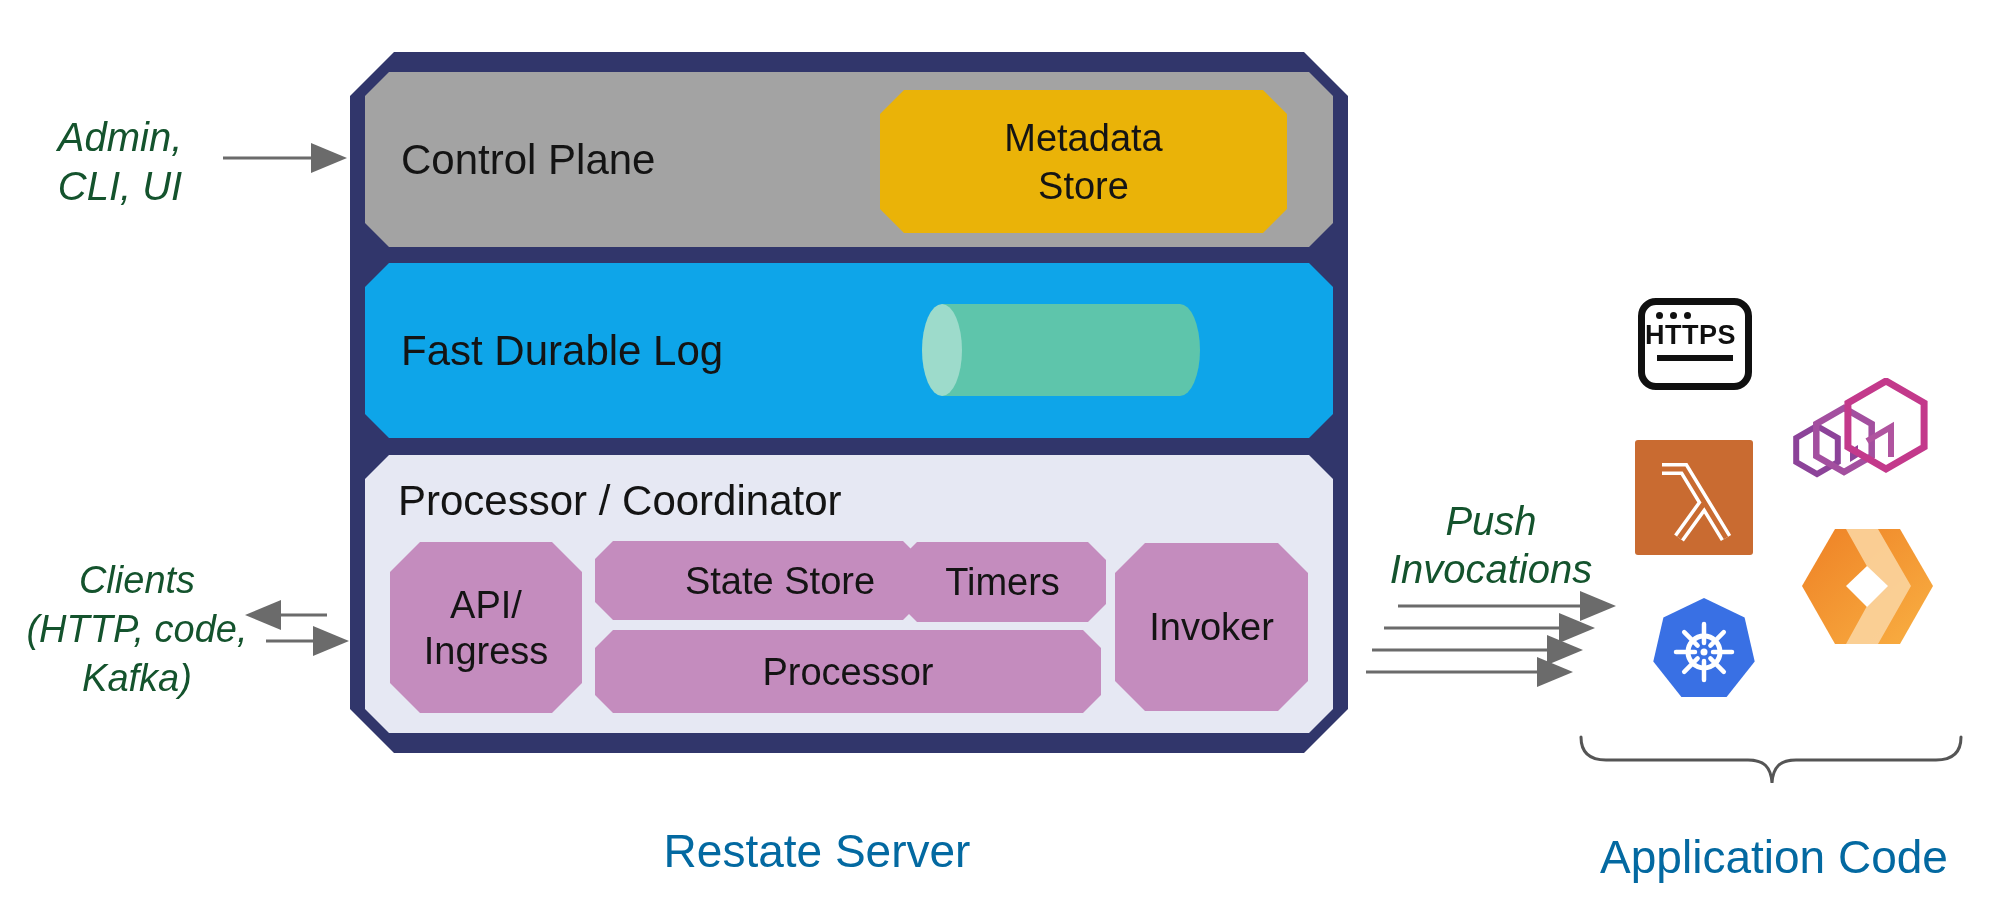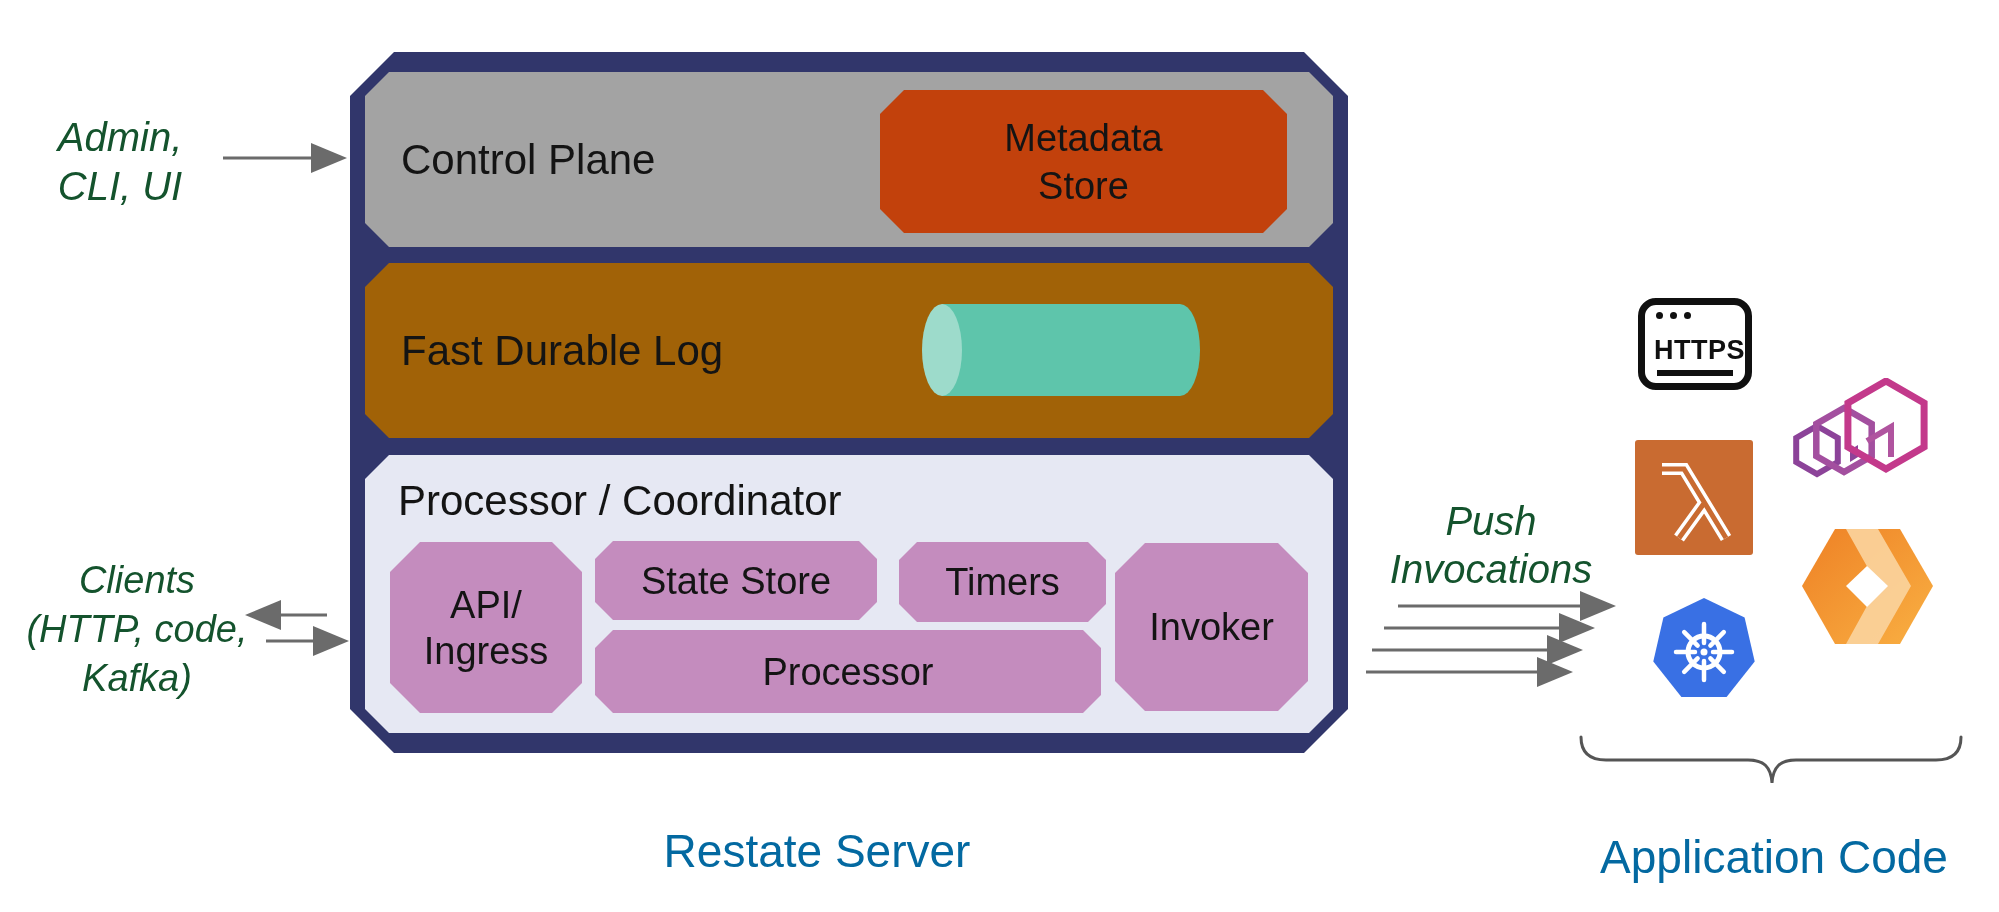--- a/index.html
+++ b/index.html
@@ -7,34 +7,34 @@
           font-family:"Liberation Sans",sans-serif;overflow:hidden;}
   .abs{position:absolute;}
   
   .oct18{clip-path:polygon(18px 0,calc(100% - 18px) 0,100% 18px,100% calc(100% - 18px),calc(100% - 18px) 100%,18px 100%,0 calc(100% - 18px),0 18px);}
   .oct24{clip-path:polygon(24px 0,calc(100% - 24px) 0,100% 24px,100% calc(100% - 24px),calc(100% - 24px) 100%,24px 100%,0 calc(100% - 24px),0 24px);}
   .oct30{clip-path:polygon(30px 0,calc(100% - 30px) 0,100% 30px,100% calc(100% - 30px),calc(100% - 30px) 100%,30px 100%,0 calc(100% - 30px),0 30px);}
   .oct44{clip-path:polygon(44px 0,calc(100% - 44px) 0,100% 44px,100% calc(100% - 44px),calc(100% - 44px) 100%,44px 100%,0 calc(100% - 44px),0 44px);}
 
   .frame{background:#31366b;}
   .row-blue{background:#a3a3a3;}
-  .row-khaki{background:#a16207;}
+  .row-khaki{background:#0ea5e9;}
   .row-lav{background:#e6e8f3;}
-  .meta{background:#c2410c;}
+  .meta{background:#eab308;}
   .comp{background:#c48cbe;display:flex;align-items:center;justify-content:center;
         text-align:center;color:#141414;font-size:38px;line-height:46px;}
   .row-label{color:#141414;font-size:42px;display:flex;align-items:center;}
   .ann{color:#14532d;text-align:center;font-style:italic;}
   .caption{color:#0369a1;font-size:46px;font-weight:500;text-align:center;}
 
   .https{box-sizing:border-box;border:7px solid #101010;border-radius:18px;background:#fff;}
   .https .dots{display:flex;gap:7px;margin:7px 0 0 11px;}
   .https .dot{width:7px;height:7px;border-radius:50%;background:#101010;}
   .https .txt{font-weight:700;font-size:27px;letter-spacing:0.5px;color:#101010;
-              text-align:right;margin-top:16px;}
+              text-align:left;margin-top:1px;}
   .https .bar{height:6px;background:#101010;margin:4px 12px 0 12px;}
 
   .cyl-body{position:absolute;left:20px;top:0;right:0;bottom:0;background:#5ec5ab;
             border-radius:0 20px 20px 0 / 0 50% 50% 0;}
   .cyl-cap{position:absolute;left:0;top:0;width:40px;height:100%;border-radius:50%;background:#9ddbcb;}
 </style>
 </head>
 <body>
 
 <div id="canvas">
@@ -66,21 +66,21 @@
   <div class="abs row-lav oct24" style="left:365px;top:455px;width:968px;height:278px;">
     <div class="abs" style="left:33px;top:22px;color:#141414;font-size:42px;">
       <span>Processor / Coordinator</span>
     </div>
   </div>
 
   <div class="abs comp oct30" style="left:390px;top:542px;width:192px;height:171px;flex-direction:column;">
     <span>API/</span>
     <span>Ingress</span>
   </div>
-  <div class="abs comp oct18" style="left:595px;top:541px;width:282px;height:79px;">
+  <div class="abs comp oct18" style="left:595px;top:541px;width:282px;height:79px;padding-left:44px;">
     <span>State Store</span>
   </div>
   <div class="abs comp oct18" style="left:899px;top:542px;width:207px;height:80px;">
     <span>Timers</span>
   </div>
   <div class="abs comp oct18" style="left:595px;top:630px;width:506px;height:83px;">
     <span>Processor</span>
   </div>
   <div class="abs comp oct30" style="left:1115px;top:543px;width:193px;height:168px;">
     <span>Invoker</span>

